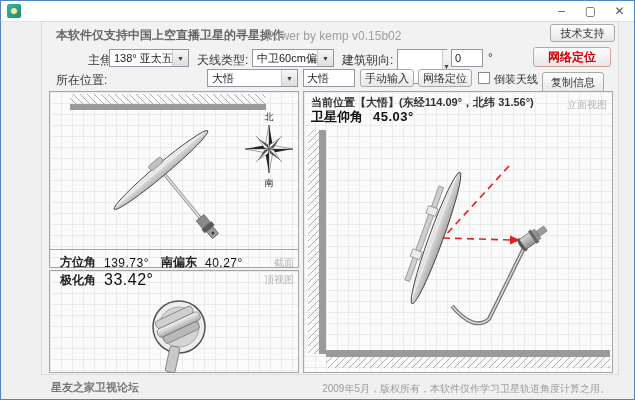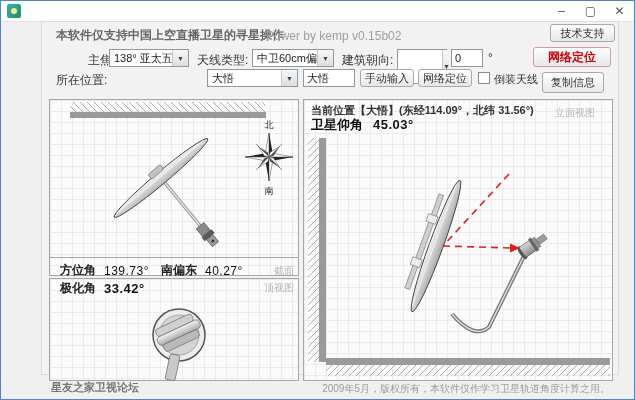--- a/index.html
+++ b/index.html
@@ -22,21 +22,21 @@
   .btn-confirm{color:#cc0000;font-weight:bold;font-size:12px;border:1px solid #d49c9c;}
   .combo{position:absolute;background:#fff;border:1px solid #8f99a3;display:flex;align-items:center;font-size:11px;color:#222;box-sizing:border-box;cursor:pointer;}
   .combo .txt{flex:1;padding-left:4px;white-space:nowrap;overflow:hidden;}
   .combo .arrowbox{width:15px;align-self:stretch;border-left:1px solid #c9c9c9;background:linear-gradient(#f7f7f7,#dddddd);
     display:flex;align-items:center;justify-content:center;font-size:7px;color:#444;}
   .inputbox{position:absolute;background:#fff;border:1px solid #8f99a3;font-size:11px;color:#222;padding:0 3px;
     box-sizing:border-box;font-family:inherit;outline:none;}
   .chk{position:absolute;width:12px;height:12px;background:#fff;border:1px solid #8c8c8c;box-sizing:border-box;cursor:pointer;}
   .grid-panel{position:absolute;border:1px solid #a6a6a6;background-color:#fbfbfb;box-sizing:border-box;
     background-image:linear-gradient(#ebebeb 1px,transparent 1px),linear-gradient(90deg,#ebebeb 1px,transparent 1px);
-    background-size:11px 11px;margin-top:8px;}
+    background-size:11px 11px;}
   .viewtag{font-size:10px;color:#b5b5b5;white-space:nowrap;}
   .readout-row{position:absolute;left:0;right:0;bottom:0;height:18px;border-top:1px solid #a6a6a6;display:flex;align-items:center;padding:8px 4px 0 10px;box-sizing:border-box;}
   .readout-row .rl{font-size:12px;font-weight:bold;color:#222;}
   .readout-row .rv{font-size:12px;color:#111;margin-left:8px;letter-spacing:.5px;}
   .readout-row .sp{flex:1}
   .hdr-row{position:absolute;left:0;right:0;top:0;height:18px;display:flex;align-items:center;padding:0 4px 0 10px;box-sizing:border-box;}
   .pos-line{position:absolute;left:7px;top:3px;font-size:11px;font-weight:bold;color:#333;white-space:nowrap;}
   .elev-line{position:absolute;left:7px;top:16px;font-size:13px;font-weight:bold;color:#111;white-space:nowrap;}
   .elev-line .ev{margin-left:10px;letter-spacing:.5px;}
   .footer-left{position:absolute;left:50px;top:379px;font-size:11px;font-weight:bold;color:#777;}
@@ -170,21 +170,21 @@
       <span class="rl" style="margin-left:12px;">南偏东</span>
       <span class="rv">40.27°</span>
       <span class="sp"></span>
       <span class="viewtag">截面</span>
     </div>
   </div>
 
   <div class="grid-panel" style="left:48px;top:269px;width:250px;height:103px;">
     <div class="hdr-row">
       <span class="rl" style="font-size:12px;font-weight:bold;color:#222;">极化角</span>
-      <span class="rv" style="font-size:13px;color:#111;margin-left:8px;letter-spacing:.5px;font-weight:bold;">33.42°</span>
+      <span class="rv" style="font-size:16px;color:#111;margin-left:8px;letter-spacing:.5px;">33.42°</span>
       <span class="sp" style="flex:1"></span>
       <span class="viewtag">顶视图</span>
     </div>
     <svg width="248" height="84" viewBox="0 0 248 84" style="position:absolute;left:0;top:18px;">
       <defs>
         <linearGradient id="gradFeed" x1="0" y1="0" x2="0" y2="1">
           <stop offset="0" stop-color="#f4f4f4"></stop>
             <stop offset="1" stop-color="#ababab"></stop>
         </linearGradient>
       </defs>
@@ -199,21 +199,21 @@
         <rect x="-20" y="4" width="38" height="8" rx="3" fill="#b9b9b9" stroke="#666" stroke-width="0.6"></rect>
       </g>
     </svg>
   </div>
 
   <div class="grid-panel" style="left:302px;top:90px;width:310px;height:282px;">
     <div class="pos-line">当前位置【大悟】(东经114.09°，北纬 31.56°)</div>
     <div class="elev-line">
       <span>卫星仰角</span><span class="ev">45.03°</span>
     </div>
-    <div class="viewtag" style="position:absolute;right:17px;top:6px;">立面视图</div>
+    <div class="viewtag" style="position:absolute;right:5px;top:6px;">立面视图</div>
     <svg width="308" height="246" viewBox="0 0 308 246" style="position:absolute;left:0;top:34px;">
       <defs>
         <pattern id="hatchB" width="7" height="7" patternUnits="userSpaceOnUse">
           <path d="M7,0 L0,7" stroke="#b0b0b0" stroke-width="1"></path>
         </pattern>
         <linearGradient id="gradDish2" x1="0" y1="0" x2="1" y2="0">
           <stop offset="0" stop-color="#f4f4f4"></stop>
             <stop offset="1" stop-color="#a8a8a8"></stop>
         </linearGradient>
         <linearGradient id="gradLnb" x1="0" y1="0" x2="0" y2="1">

